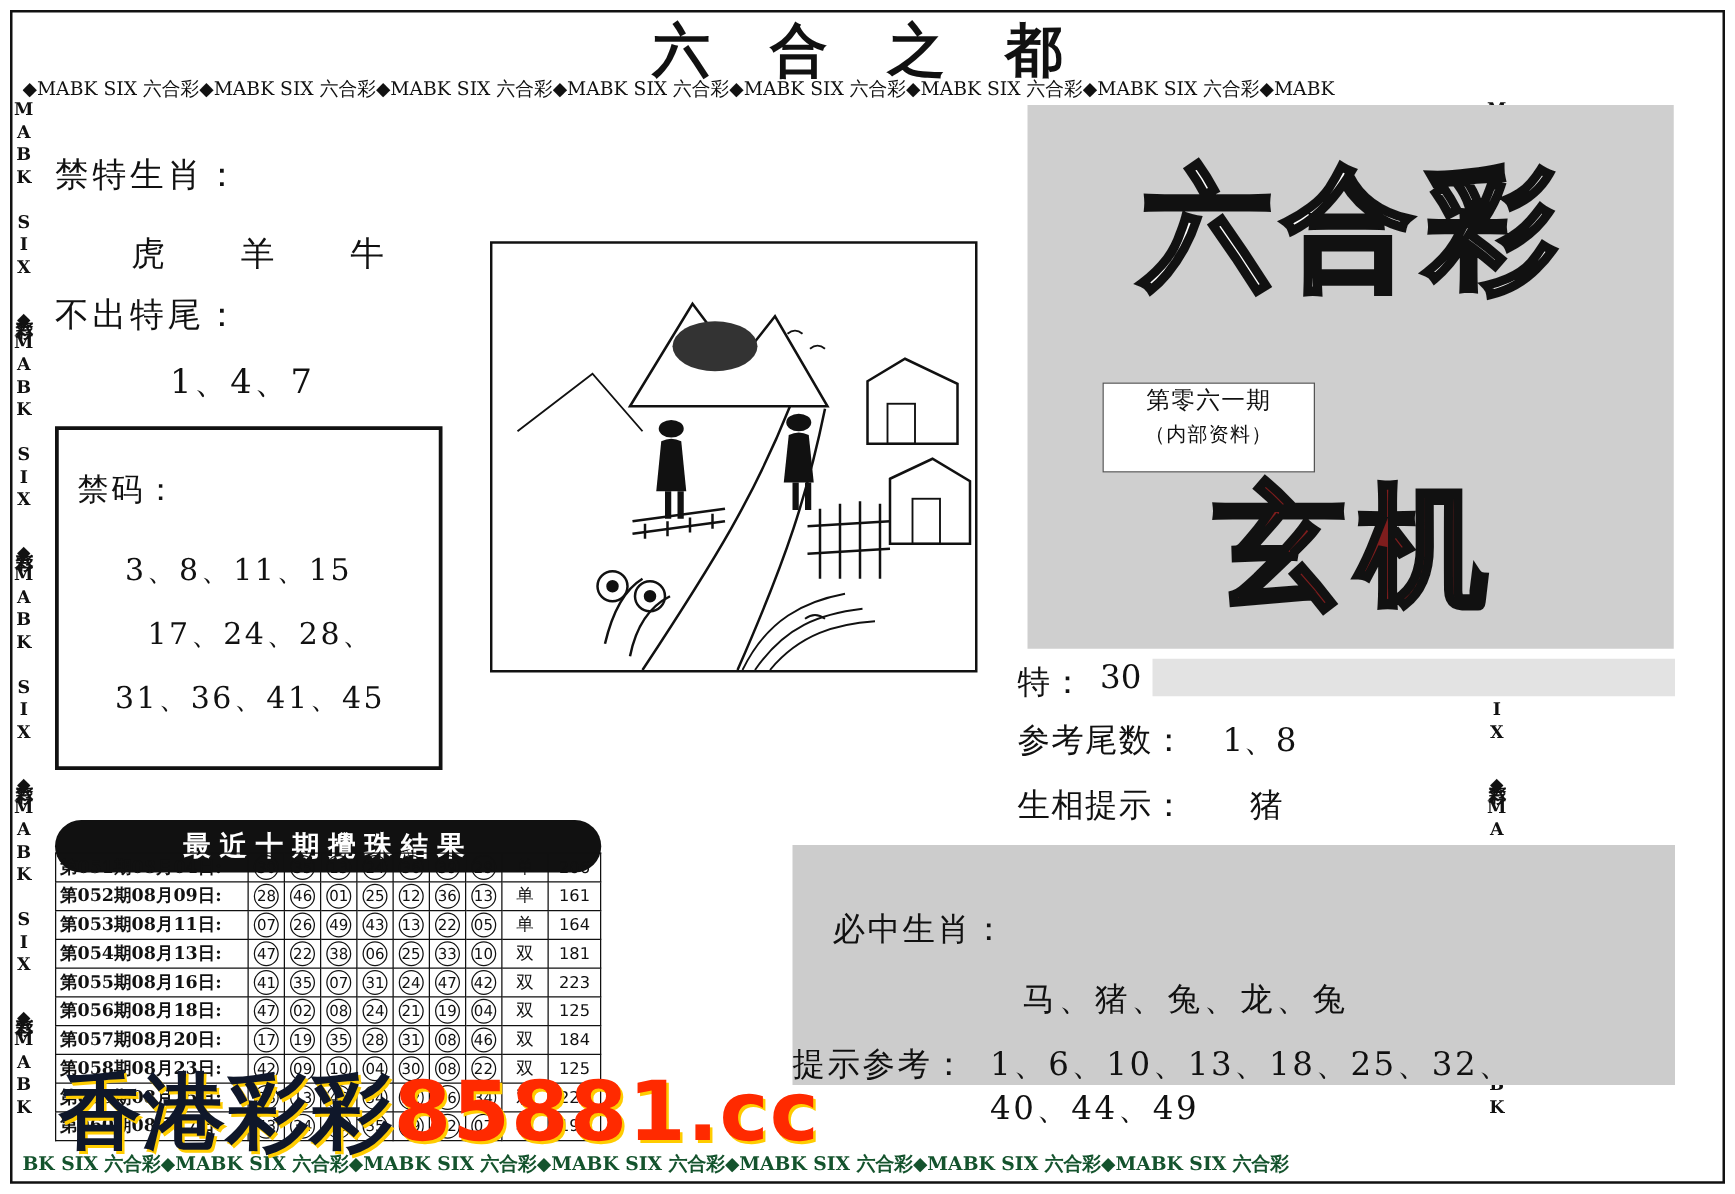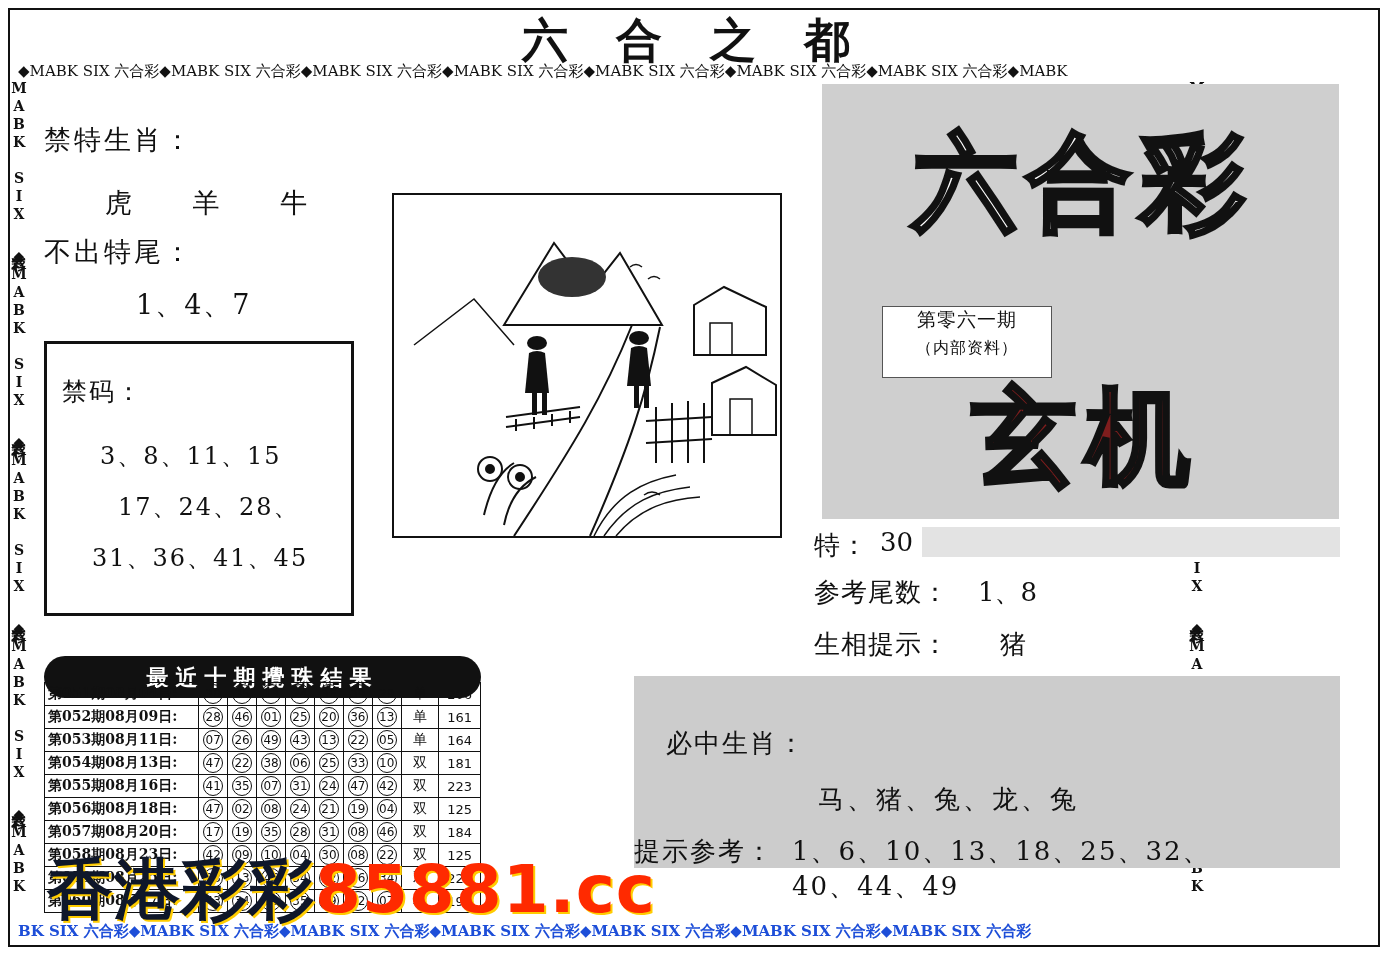--- a/index.html
+++ b/index.html
@@ -29,21 +29,21 @@
   }
   .marquee{
     position:absolute;left:18px;top:62px;width:1352px;height:22px;
     font-family:"DejaVu Serif", serif;
     font-size:15px;font-weight:normal;color:#111;
     white-space:nowrap;overflow:hidden;letter-spacing:0px;
   }
   .marquee-bottom{
     position:absolute;left:18px;top:922px;width:1352px;height:22px;
     font-family:"DejaVu Serif", serif;
-    font-size:15px;font-weight:bold;color:#1d4ed8;
+    font-size:15px;font-weight:bold;color:#14532d;
     white-space:nowrap;overflow:hidden;
   }
   
   .side{
     position:absolute;top:80px;width:26px;height:830px;
     font-family:"DejaVu Serif", serif;
     font-size:14px;font-weight:bold;color:#111;
     writing-mode:vertical-rl;
     text-orientation:upright;
     letter-spacing:2px;
@@ -213,21 +213,21 @@
           <td class="num"><span class="ball">29</span></td>
           <td class="sx">单</td>
           <td class="tot">206</td>
         </tr>
         <tr>
           <td class="rlabel">第052期08月09日:</td>
           <td class="num"><span class="ball">28</span></td>
           <td class="num"><span class="ball">46</span></td>
           <td class="num"><span class="ball">01</span></td>
           <td class="num"><span class="ball">25</span></td>
-          <td class="num"><span class="ball">20</span></td>
+          <td class="num"><span class="ball">12</span></td>
           <td class="num"><span class="ball">36</span></td>
           <td class="num"><span class="ball">13</span></td>
           <td class="sx">单</td>
           <td class="tot">161</td>
         </tr>
         <tr>
           <td class="rlabel">第053期08月11日:</td>
           <td class="num"><span class="ball">07</span></td>
           <td class="num"><span class="ball">26</span></td>
           <td class="num"><span class="ball">49</span></td>

